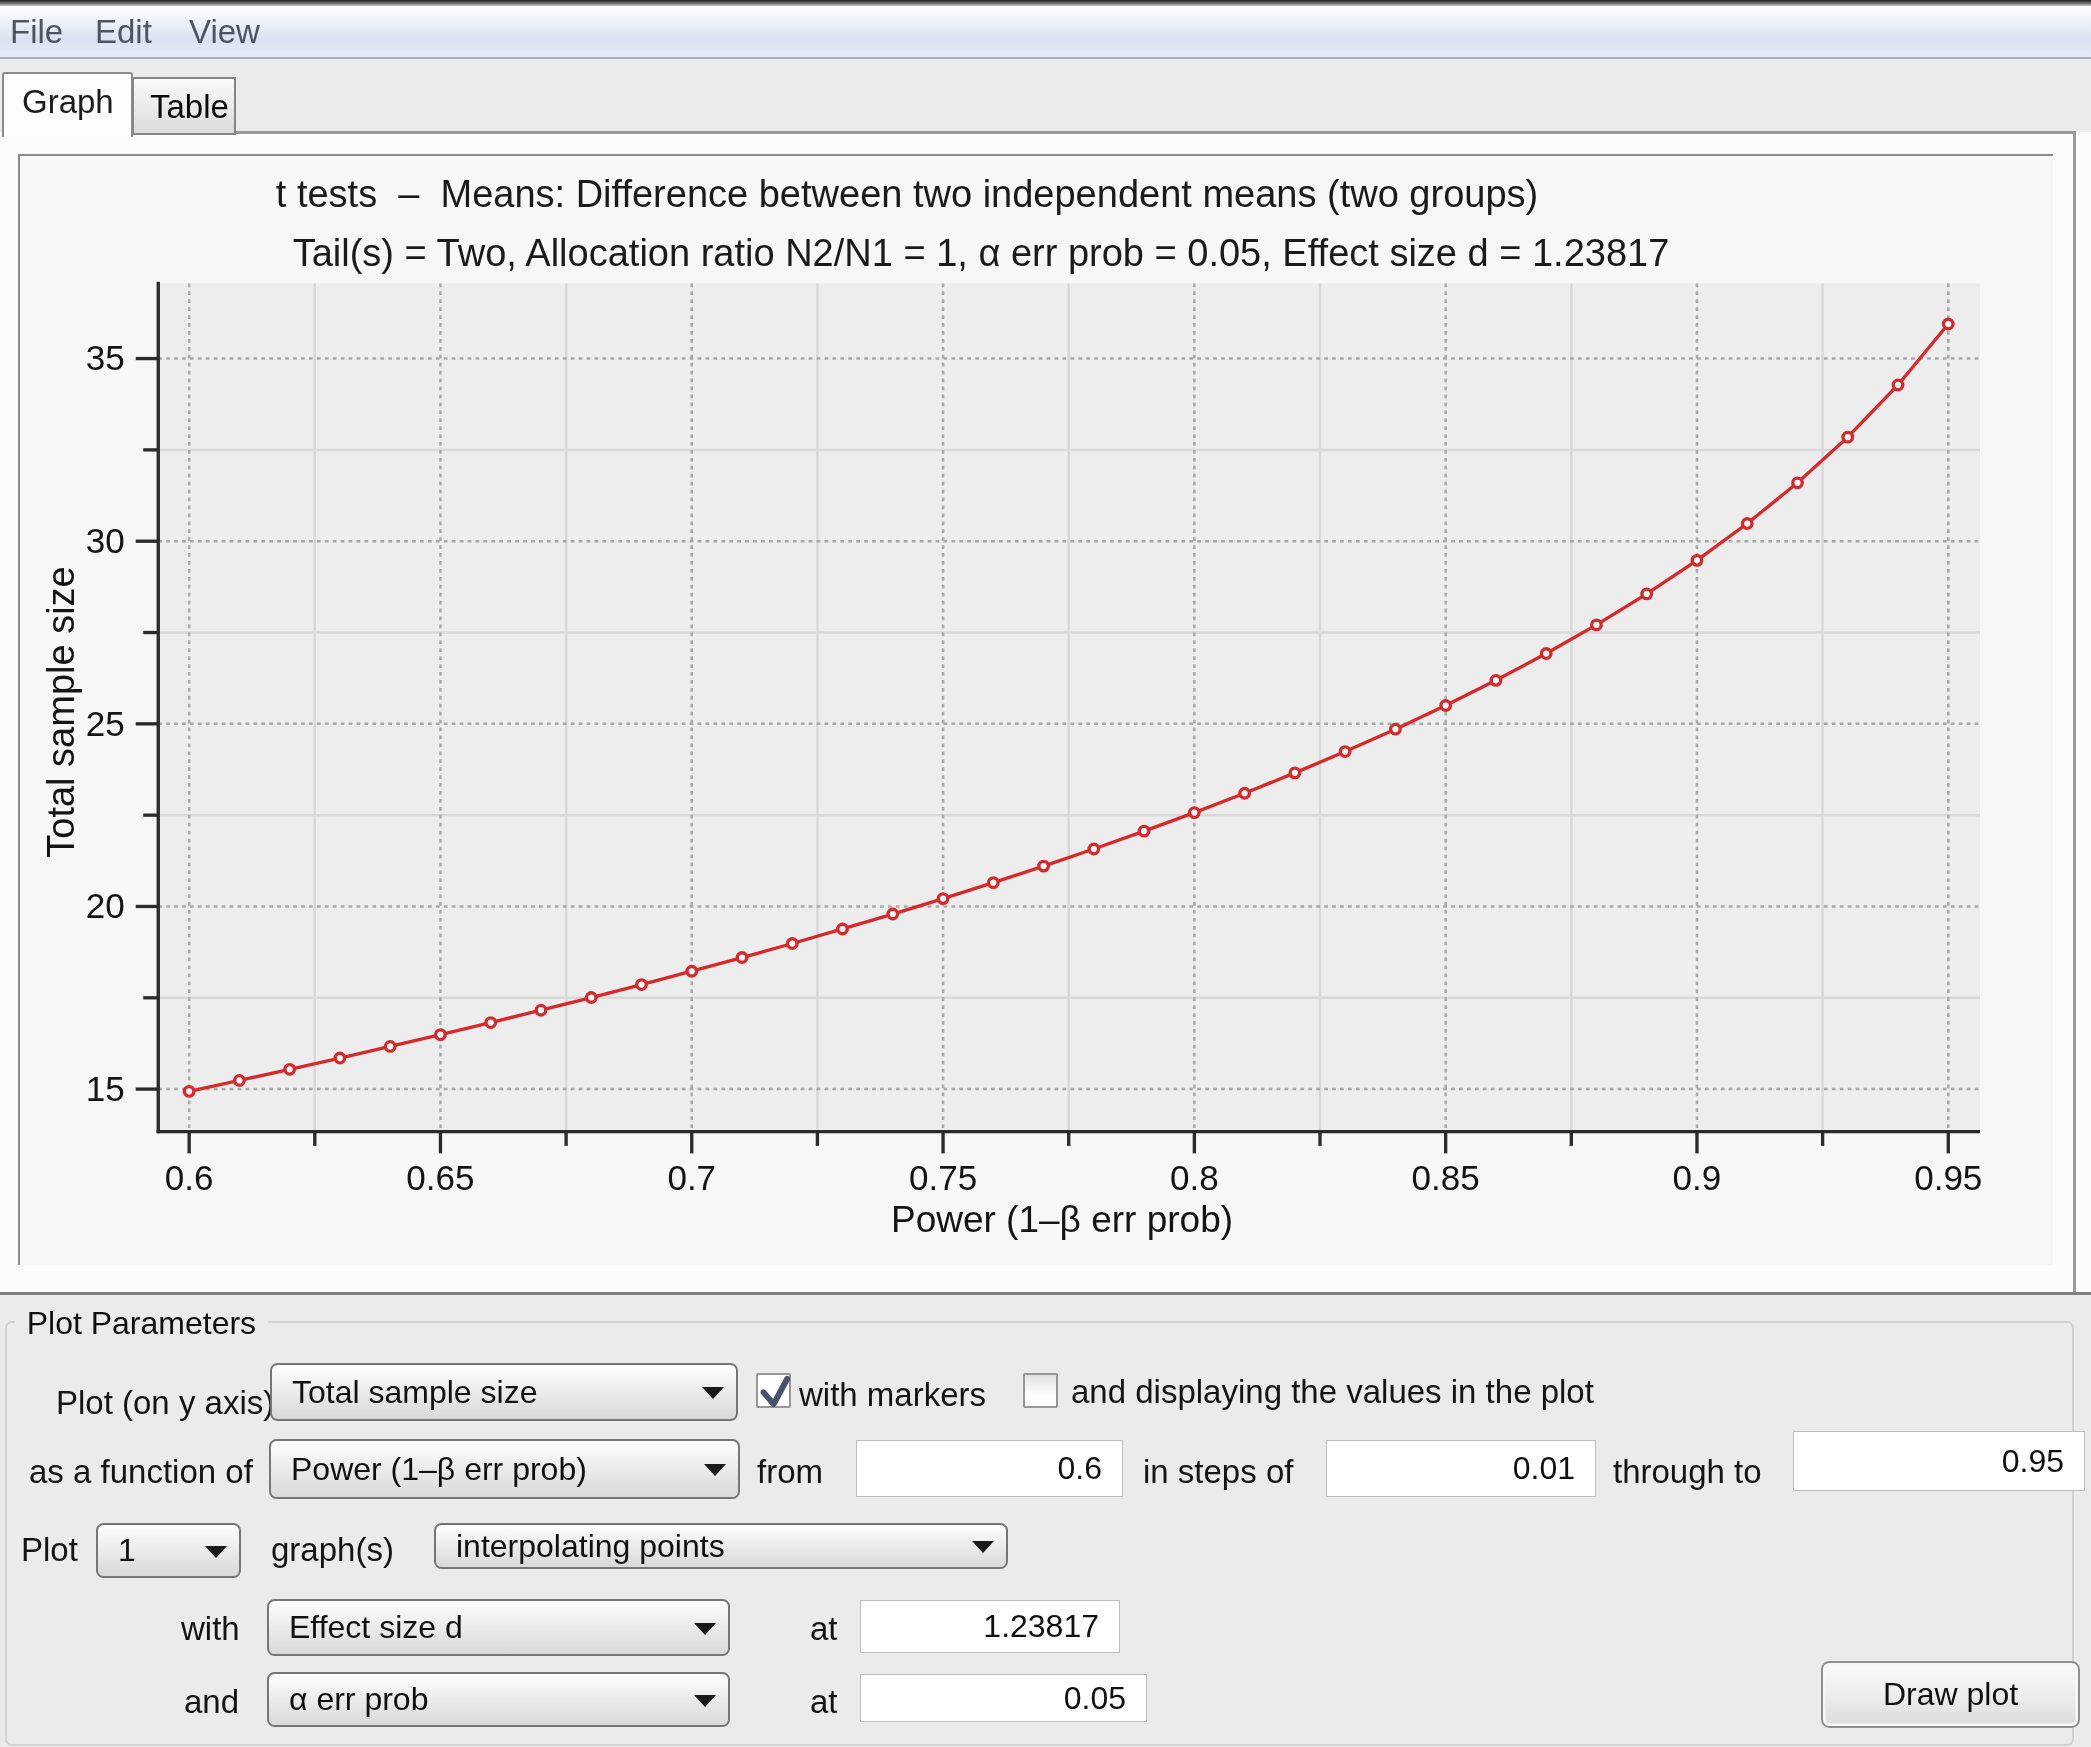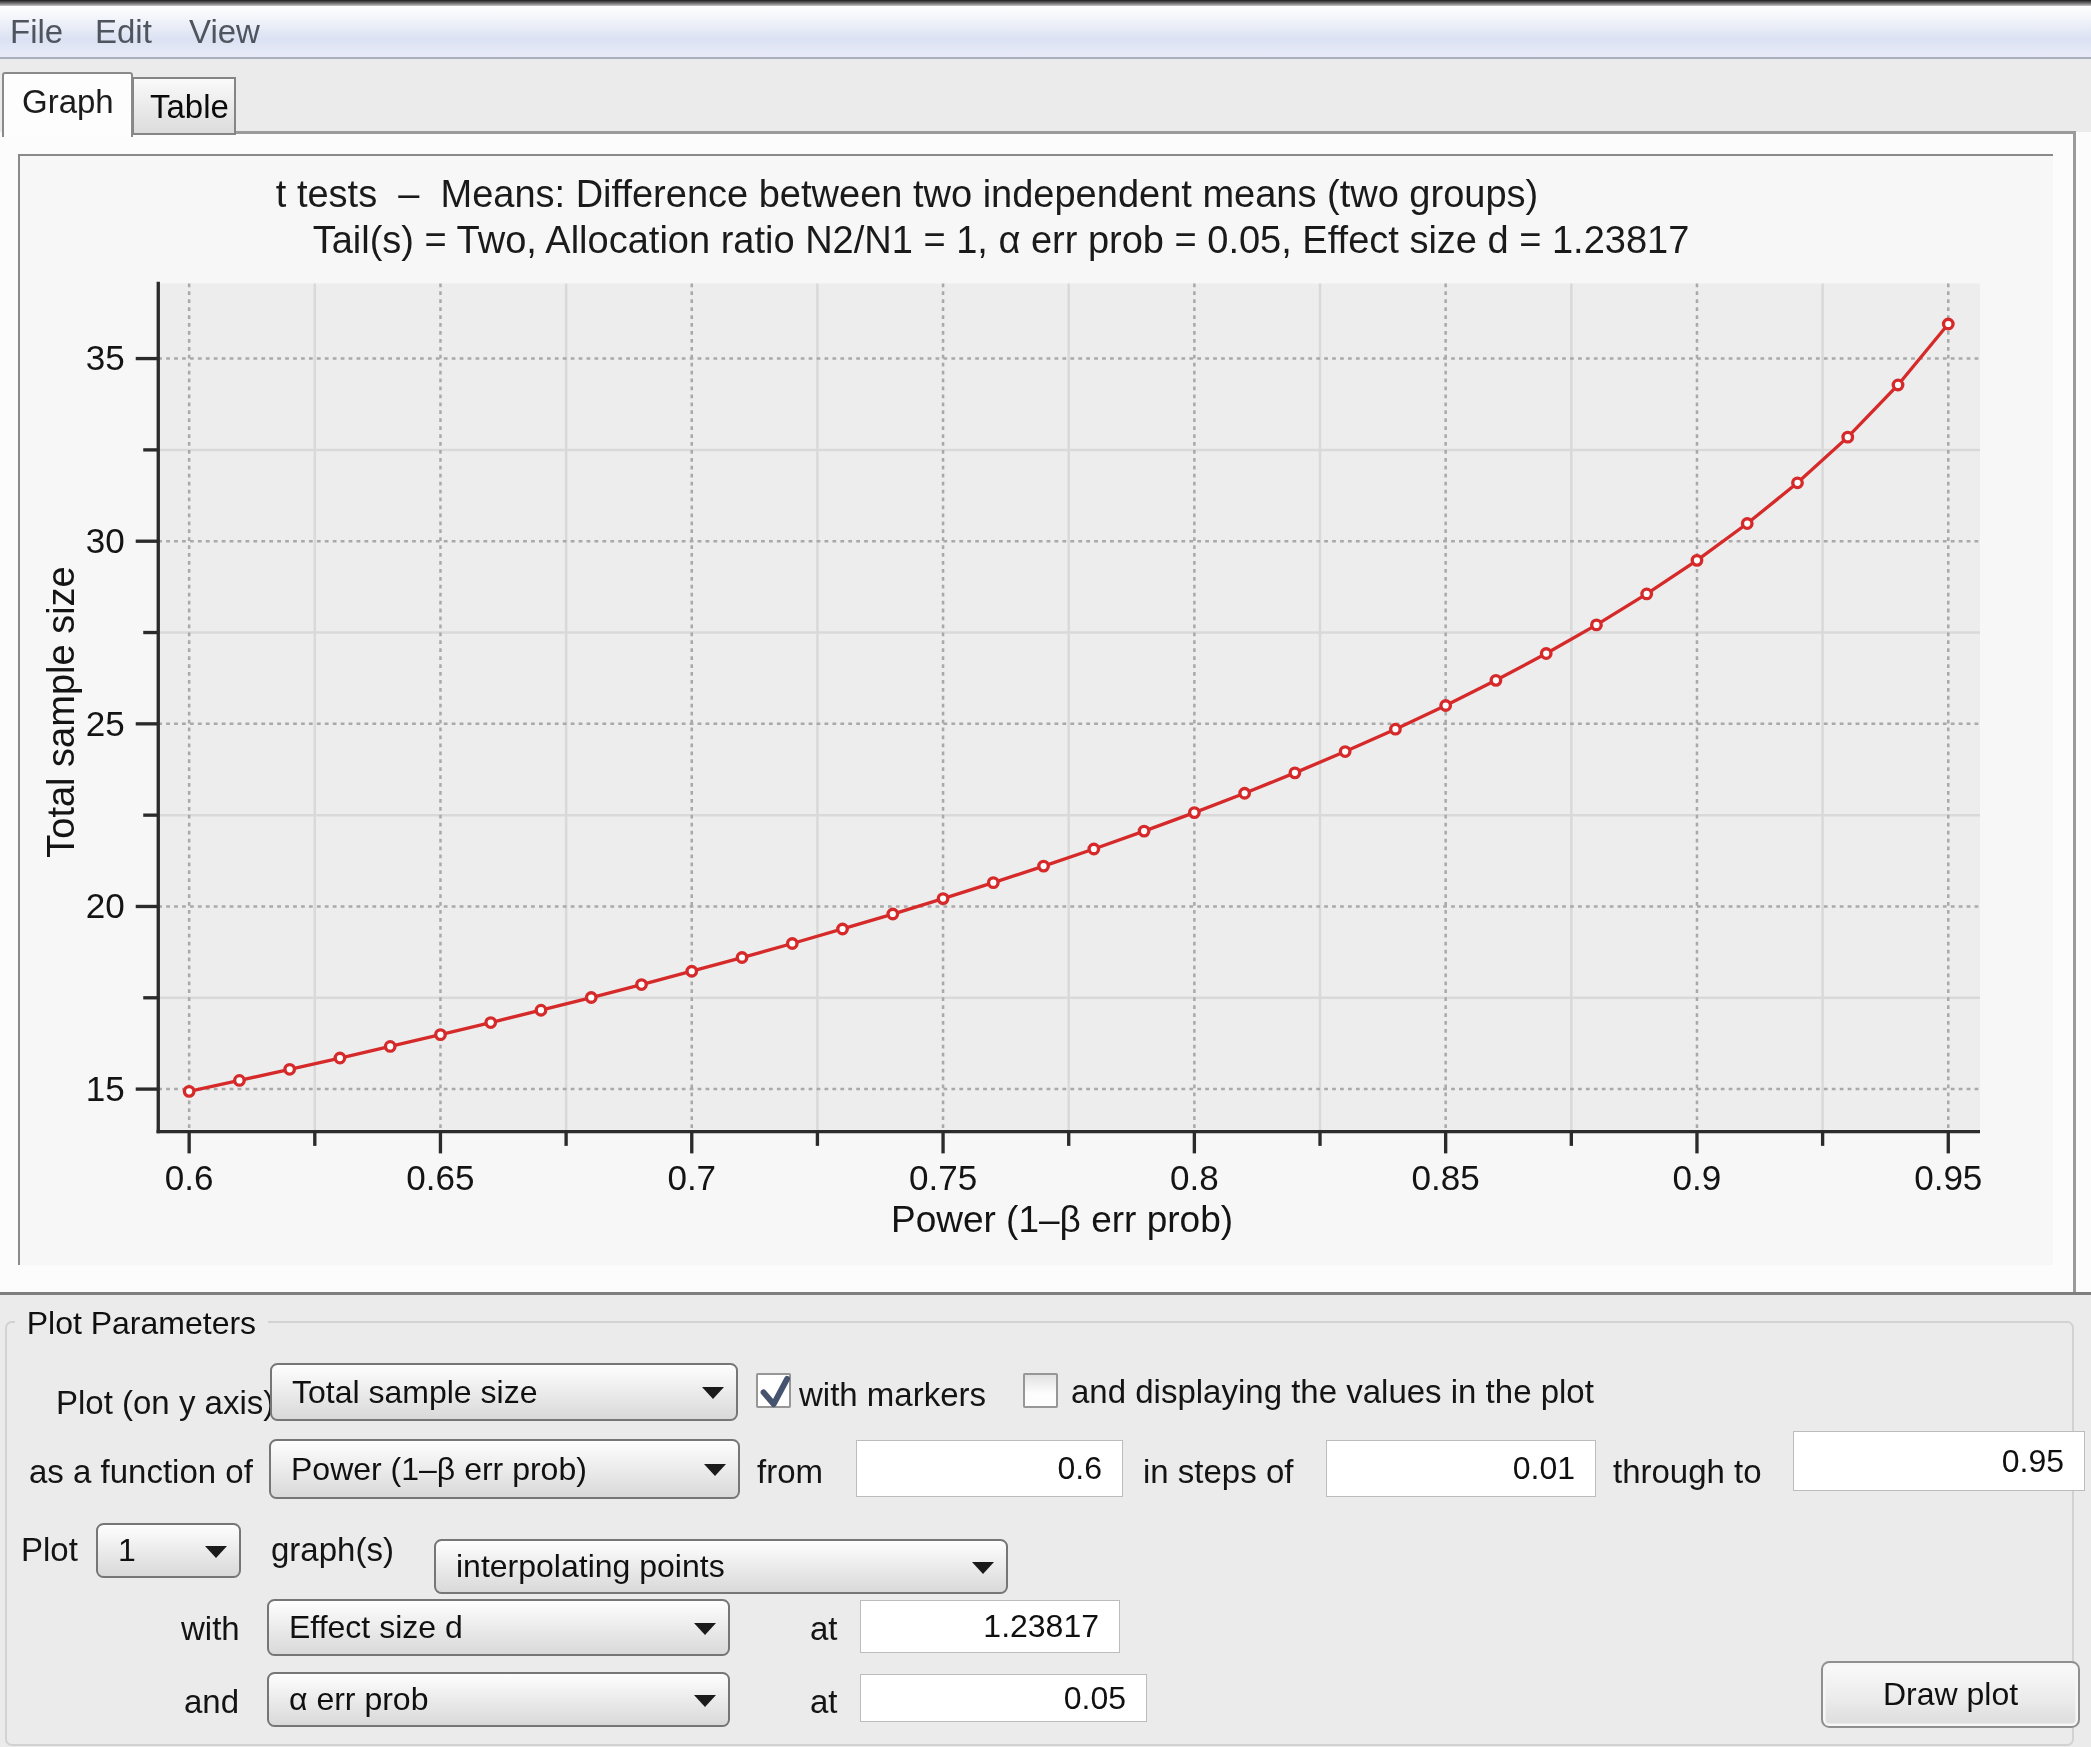--- a/index.html
+++ b/index.html
@@ -164,21 +164,21 @@
       <text x="828.0" y="1426" text-anchor="middle">0.7</text>
       <text x="1129" y="1426" text-anchor="middle">0.75</text>
       <text x="1430.0" y="1426" text-anchor="middle">0.8</text>
       <text x="1731" y="1426" text-anchor="middle">0.85</text>
       <text x="2032.0" y="1426" text-anchor="middle">0.9</text>
       <text x="2333" y="1426" text-anchor="middle">0.95</text>
     </g>
 </svg>
 
 <div class="lbl" style="left:0;top:173px;width:1814px;text-align:center;font-size:38px;color:#1a1a1a;">t&nbsp;tests&nbsp;&nbsp;–&nbsp;&nbsp;Means: Difference between two independent means (two groups)</div>
-<div class="lbl" style="left:0;top:219px;width:1962px;text-align:center;font-size:38px;color:#1a1a1a;padding-left:20px;">Tail(s) = Two, Allocation ratio N2/N1 = 1, α err prob = 0.05, Effect size d = 1.23817</div>
+<div class="lbl" style="left:0;top:232px;width:1962px;text-align:center;font-size:38px;color:#1a1a1a;">Tail(s) = Two, Allocation ratio N2/N1 = 1, α err prob = 0.05, Effect size d = 1.23817</div>
 
 <div class="lbl" style="left:61px;top:712px;font-size:38px;color:#141414;transform:translate(-50%,-50%) rotate(-90deg);">Total sample size</div>
 <div class="lbl" style="left:1062px;top:1199px;transform:translateX(-50%);font-size:37px;color:#141414;">Power (1–β err prob)</div>
 
 <div class="abs" style="left:5px;top:1321px;width:2069px;height:425px;
      border:2.5px solid #d2d2d2;border-radius:6.7px;box-sizing:border-box;"></div>
 <div class="lbl" style="left:15px;top:1305px;background:#ebebeb;padding:0 11.7px;font-size:32px;color:#101010;">Plot Parameters</div>
 
 <div class="lbl" style="left:36px;top:1384px;margin-left:20px;">Plot (on y axis)</div>
 <div class="dd" style="left:270px;top:1363px;width:468px;height:58px;">Total sample size<span class="arr"></span></div>
@@ -195,21 +195,21 @@
 <div class="lbl" style="left:757px;top:1453px;">from</div>
 <div class="inp" style="left:856px;top:1440px;width:267px;height:57px;">0.6</div>
 <div class="lbl" style="left:1143px;top:1453px;">in steps of</div>
 <div class="inp" style="left:1326px;top:1440px;width:270px;height:57px;">0.01</div>
 <div class="lbl" style="left:1613px;top:1453px;">through to</div>
 <div class="inp" style="left:1793px;top:1431px;width:292px;height:60px;">0.95</div>
 
 <div class="lbl" style="left:21px;top:1531px;">Plot</div>
 <div class="dd" style="left:96px;top:1523px;width:145px;height:55px;">1<span class="arr"></span></div>
 <div class="lbl" style="left:271px;top:1531px;">graph(s)</div>
-<div class="dd" style="left:434px;top:1523px;width:574px;height:55px;margin-top:16px;">interpolating points<span class="arr"></span></div>
+<div class="dd" style="left:434px;top:1523px;width:574px;height:46px;">interpolating points<span class="arr"></span></div>
 
 <div class="lbl" style="left:181px;top:1610px;">with</div>
 <div class="dd" style="left:267px;top:1599px;width:463px;height:57px;">Effect size d<span class="arr"></span></div>
 <div class="lbl" style="left:810px;top:1610px;">at</div>
 <div class="inp" style="left:860px;top:1600px;width:260px;height:53px;">1.23817</div>
 
 <div class="lbl" style="left:184px;top:1683px;">and</div>
 <div class="dd" style="left:267px;top:1672px;width:463px;height:55px;">α err prob<span class="arr"></span></div>
 <div class="lbl" style="left:810px;top:1683px;">at</div>
 <div class="inp" style="left:860px;top:1674px;width:287px;height:48px;padding-left:36px;">0.05</div>

